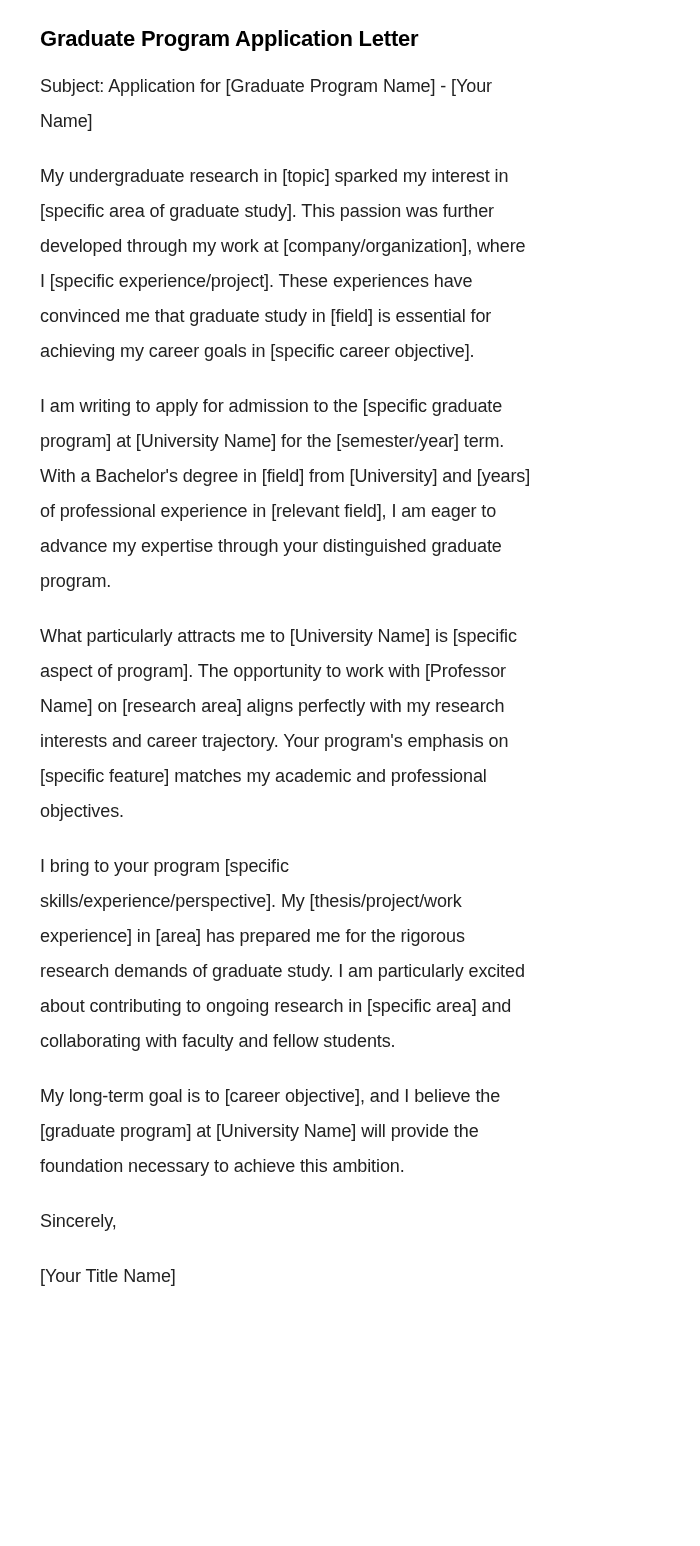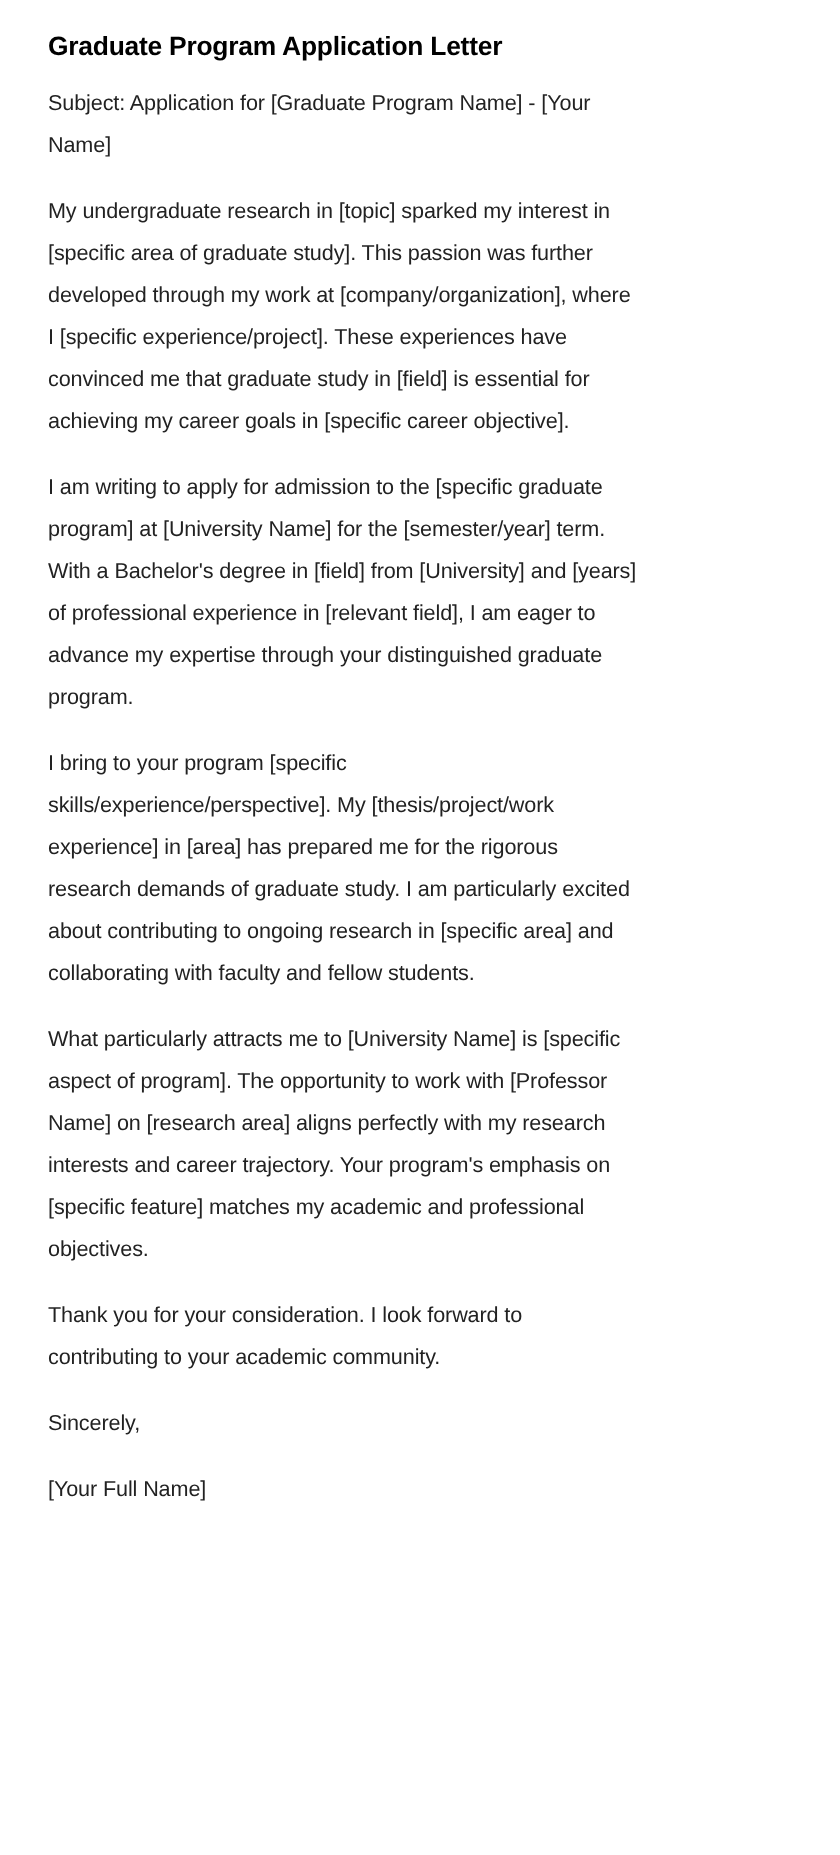--- a/index.html
+++ b/index.html
@@ -53,36 +53,37 @@
 convinced me that graduate study in [field] is essential for
 achieving my career goals in [specific career objective].</p>
 
   <p class="para">I am writing to apply for admission to the [specific graduate
 program] at [University Name] for the [semester/year] term.
 With a Bachelor's degree in [field] from [University] and [years]
 of professional experience in [relevant field], I am eager to
 advance my expertise through your distinguished graduate
 program.</p>
 
+  <p class="para">What particularly attracts me to [University Name] is [specific
+aspect of program]. The opportunity to work with [Professor
+Name] on [research area] aligns perfectly with my research
+interests and career trajectory. Your program's emphasis on
+[specific feature] matches my academic and professional
+objectives.</p>
+
   <p class="para">I bring to your program [specific
 skills/experience/perspective]. My [thesis/project/work
 experience] in [area] has prepared me for the rigorous
 research demands of graduate study. I am particularly excited
 about contributing to ongoing research in [specific area] and
 collaborating with faculty and fellow students.</p>
 
-  <p class="para">What particularly attracts me to [University Name] is [specific
-aspect of program]. The opportunity to work with [Professor
-Name] on [research area] aligns perfectly with my research
-interests and career trajectory. Your program's emphasis on
-[specific feature] matches my academic and professional
-objectives.</p>
+  <p class="para">My long-term goal is to [career objective], and I believe the
+[graduate program] at [University Name] will provide the
+foundation necessary to achieve this ambition.</p>
 
-
-  <p class="para">Thank you for your consideration. I look forward to
-contributing to your academic community.</p>
 
   <p class="para">Sincerely,</p>
 
-  <p class="para">[Your Full Name]</p>
+  <p class="para">[Your Title Name]</p>
 
 
 </div>
 
 </body></html>

